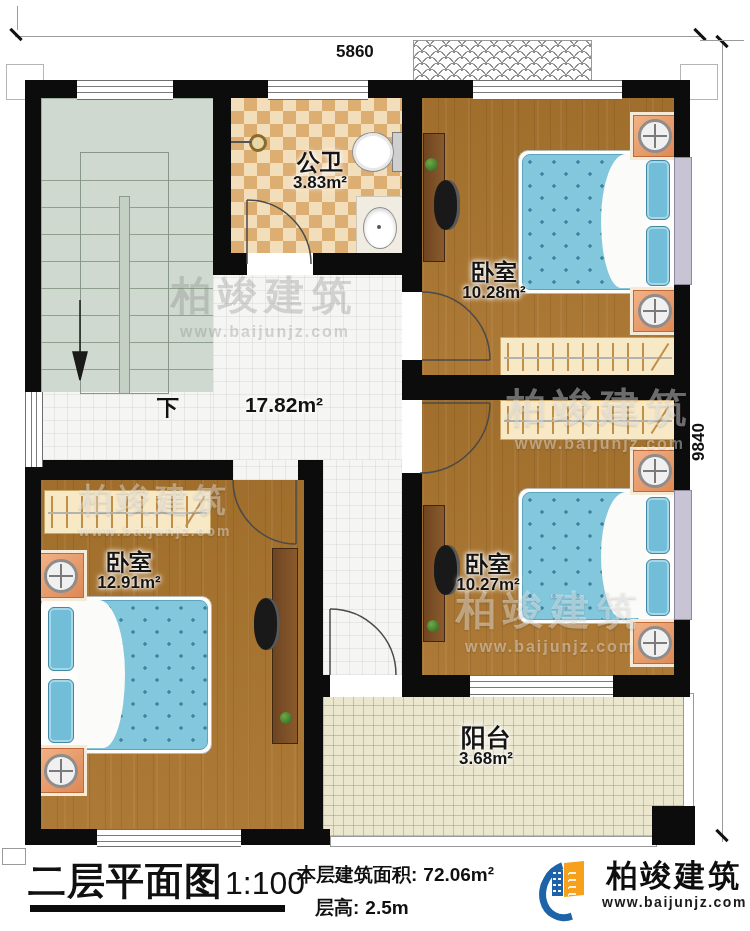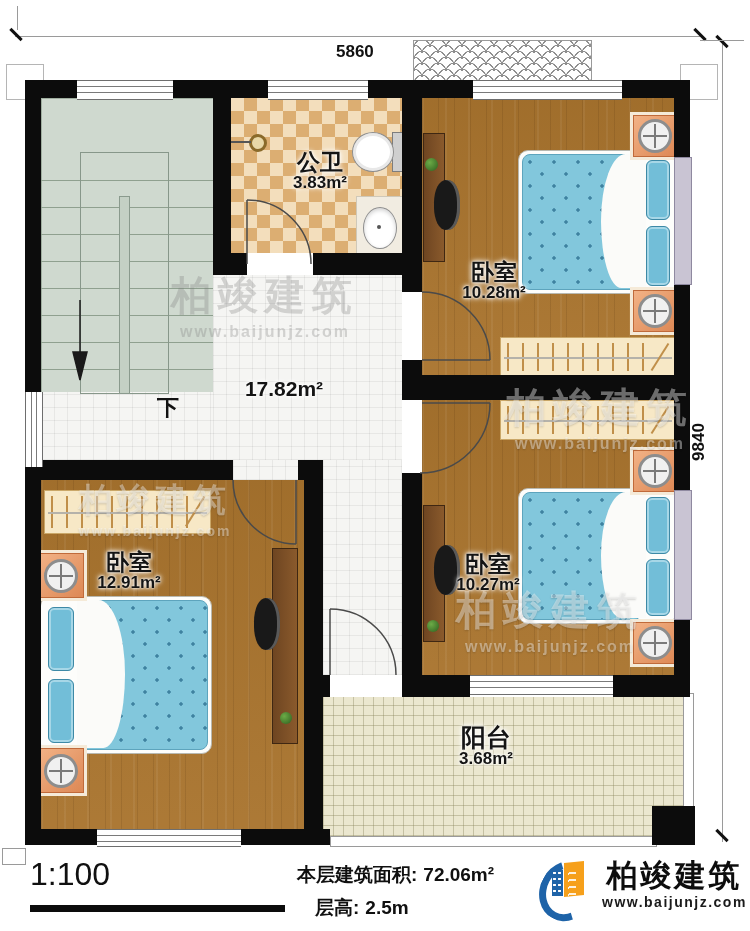--- a/index.html
+++ b/index.html
@@ -300,21 +300,21 @@
   </svg>
 
   <div class="room-label" style="left:320px;top:150px;">
     <div class="rn">公卫</div>
     <div class="ra">3.83m²</div>
   </div>
   <div class="room-label" style="left:494px;top:260px;">
     <div class="rn">卧室</div>
     <div class="ra">10.28m²</div>
   </div>
-  <div class="room-label" style="left:284px;top:378px;">
+  <div class="room-label" style="left:284px;top:394px;">
     <div class="ra" style="font-size:21px;">17.82m²</div>
   </div>
   <div class="room-label" style="left:129px;top:550px;">
     <div class="rn">卧室</div>
     <div class="ra">12.91m²</div>
   </div>
   <div class="room-label" style="left:488px;top:552px;">
     <div class="rn">卧室</div>
     <div class="ra">10.27m²</div>
   </div>
@@ -349,20 +349,21 @@
 
   <div class="dim-line-v" style="left:722px;top:42px;height:800px;"></div>
   <div class="dim-tick" style="left:714px;top:40px;"></div>
   <div class="dim-tick" style="left:714px;top:834px;"></div>
   <div class="trim" style="left:700px;top:40px;width:44px;height:1px;"></div>
   <div class="dim-text" style="left:680px;top:432px;transform:rotate(-90deg);">9840</div>
 
   <div class="margin-box" style="left:2px;top:848px;width:22px;height:15px;"></div>
 
   <div class="tb-title">
+    <span class="main">二层平面图</span>
     <span class="scale">1:100</span>
   </div>
   <div class="tb-bar"></div>
   <div class="tb-row" style="left:297px;top:862px;">
     <span>本层建筑面积:</span>
     <span>72.06m²</span>
   </div>
   <div class="tb-row" style="left:315px;top:895px;">
     <span>层高:</span>
     <span>2.5m</span>

